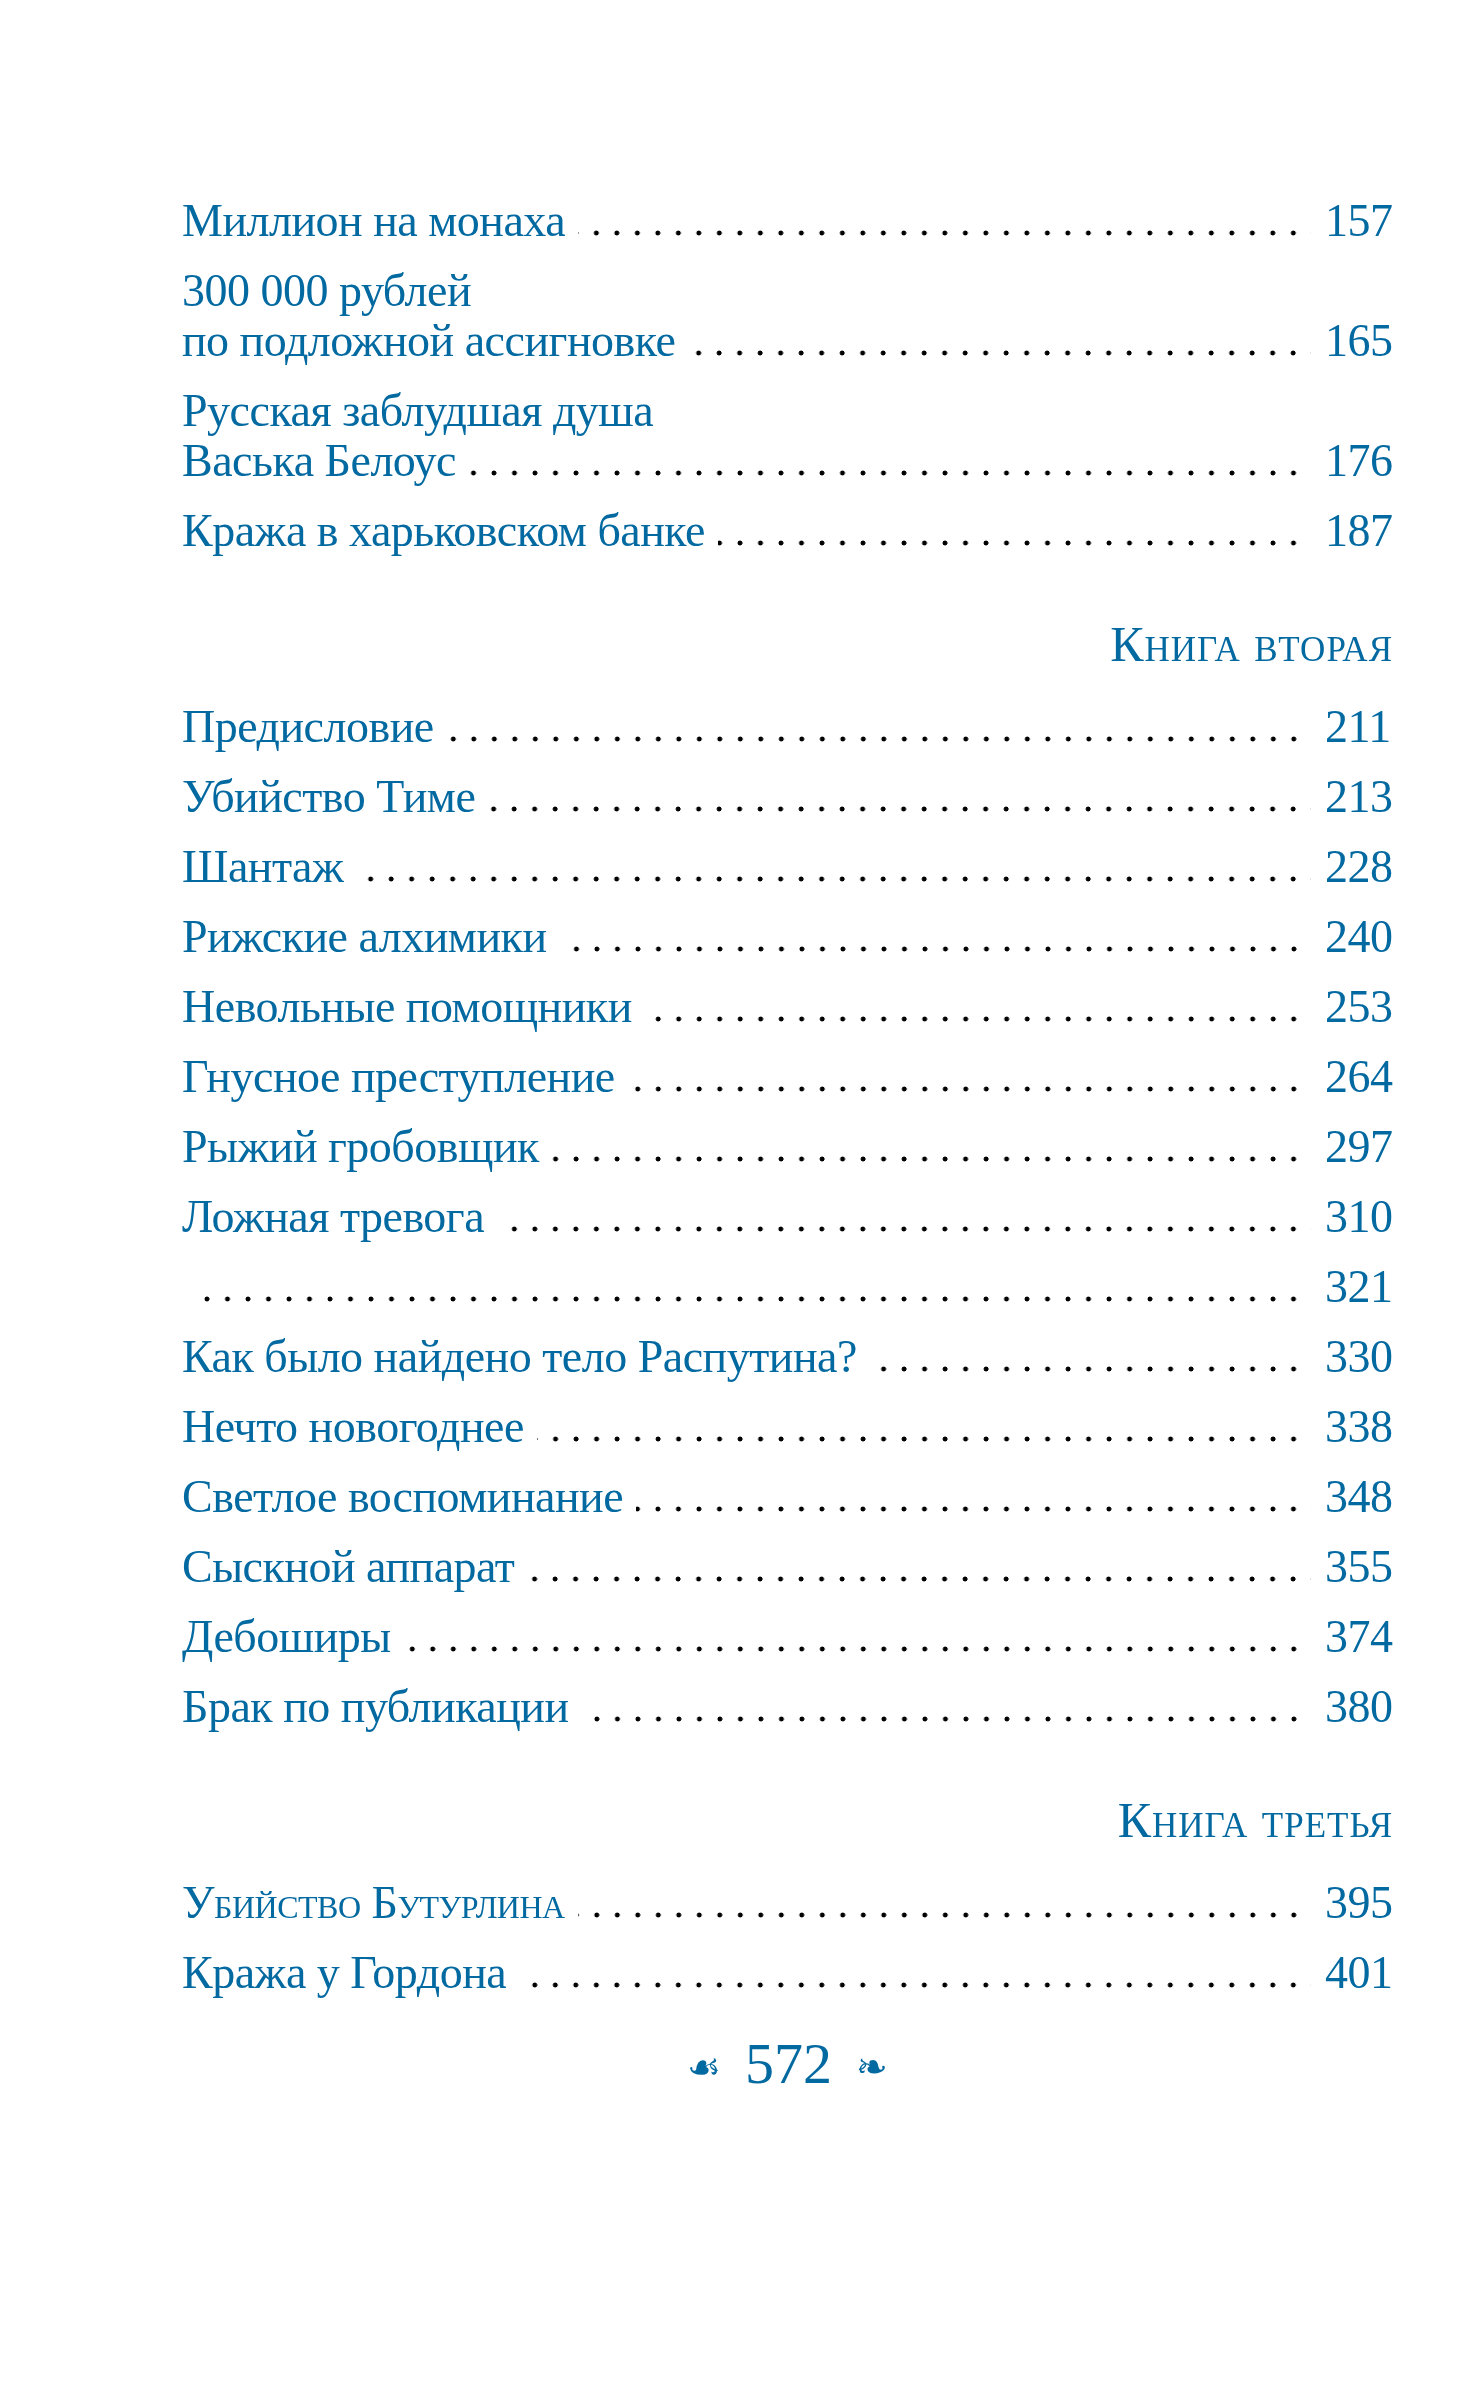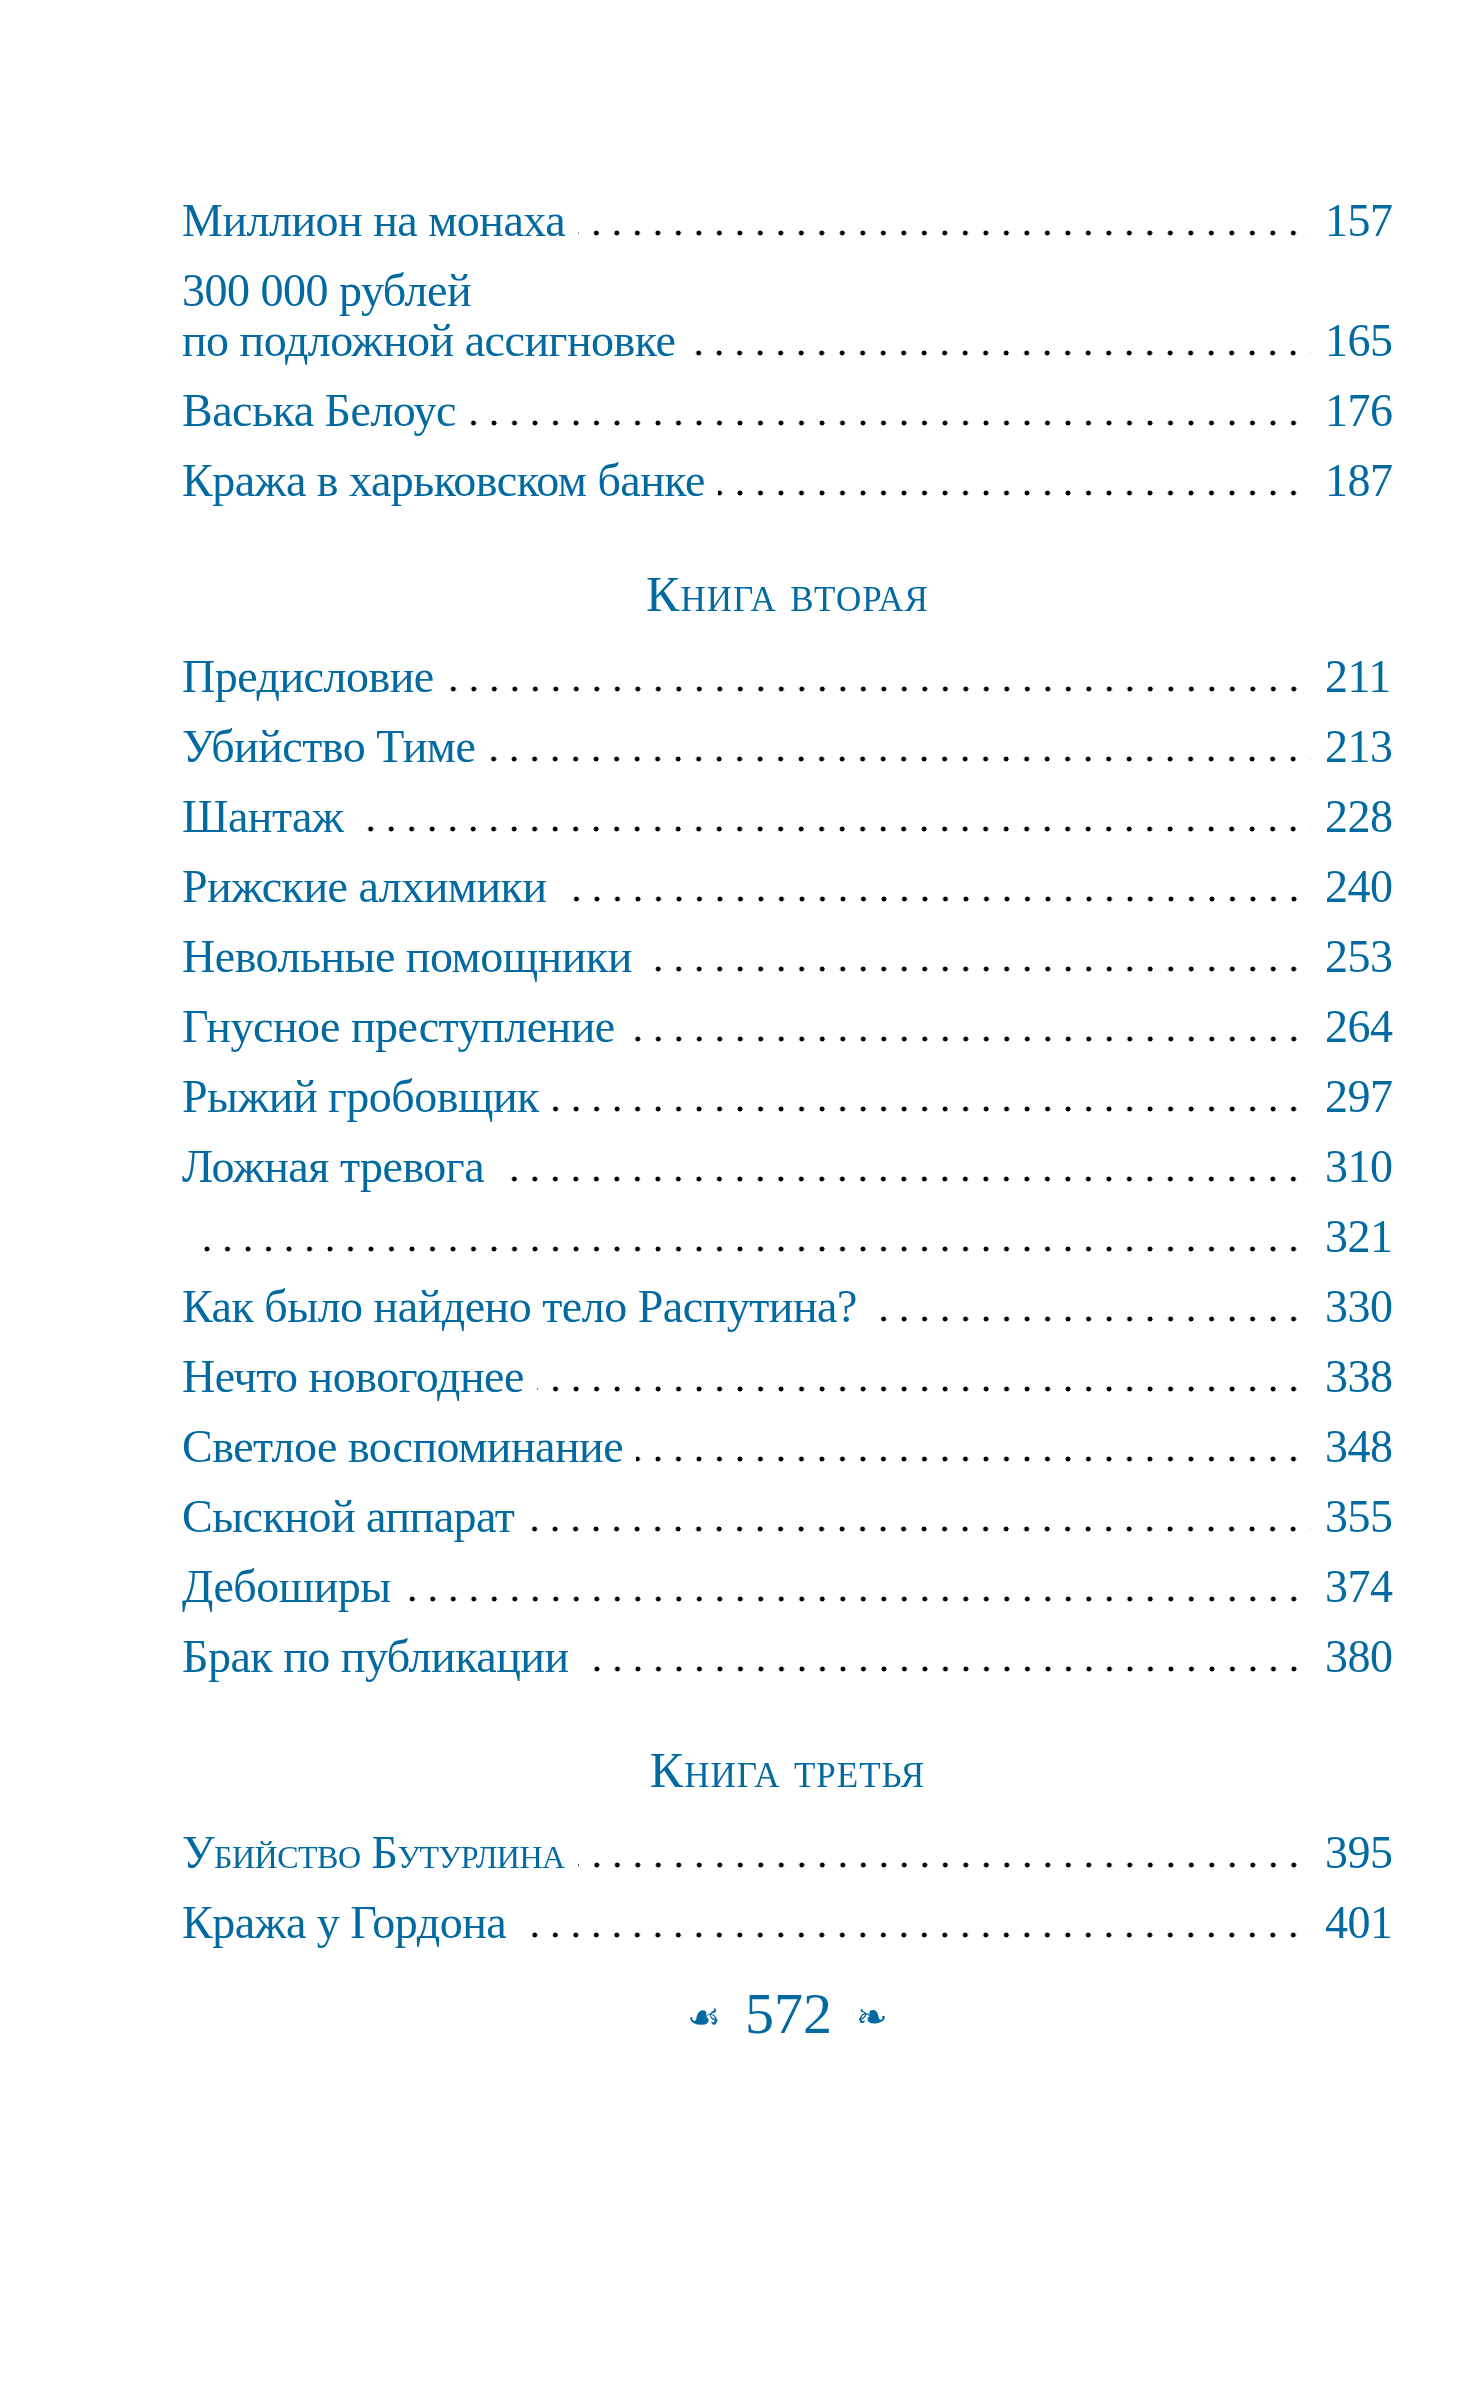--- a/index.html
+++ b/index.html
@@ -18,21 +18,21 @@
     font-family: "Liberation Serif", serif;
     box-sizing: border-box;
     padding: 196px 81px 0 182px;
     overflow: hidden;
   }
   .toc { display: block; }
 
   .toc-heading {
     font-size: 50px;
     line-height: 56px;
-    text-align: center;
+    text-align: right;
     font-variant: small-caps;
     letter-spacing: 1px;
     margin: 60px 0 30px 0;
     white-space: nowrap;
   }
 
   .toc-entry {
     font-size: 46px;
     line-height: 50px;
     margin-bottom: 20px;
@@ -97,20 +97,21 @@
       </div>
       <div class="toc-entry">
         <div class="toc-line"><span class="toc-title">300 000 рублей</span></div>
         <div class="toc-row">
           <span class="toc-title">по подложной ассигновке</span>
           <span class="leader"></span>
           <span class="pagenum">165</span>
         </div>
       </div>
       <div class="toc-entry">
+        <div class="toc-line"><span class="toc-title">Русская заблудшая душа</span></div>
         <div class="toc-row">
           <span class="toc-title">Васька Белоус</span>
           <span class="leader"></span>
           <span class="pagenum">176</span>
         </div>
       </div>
       <div class="toc-entry">
         <div class="toc-row">
           <span class="toc-title">Кража в харьковском банке</span>
           <span class="leader"></span>

